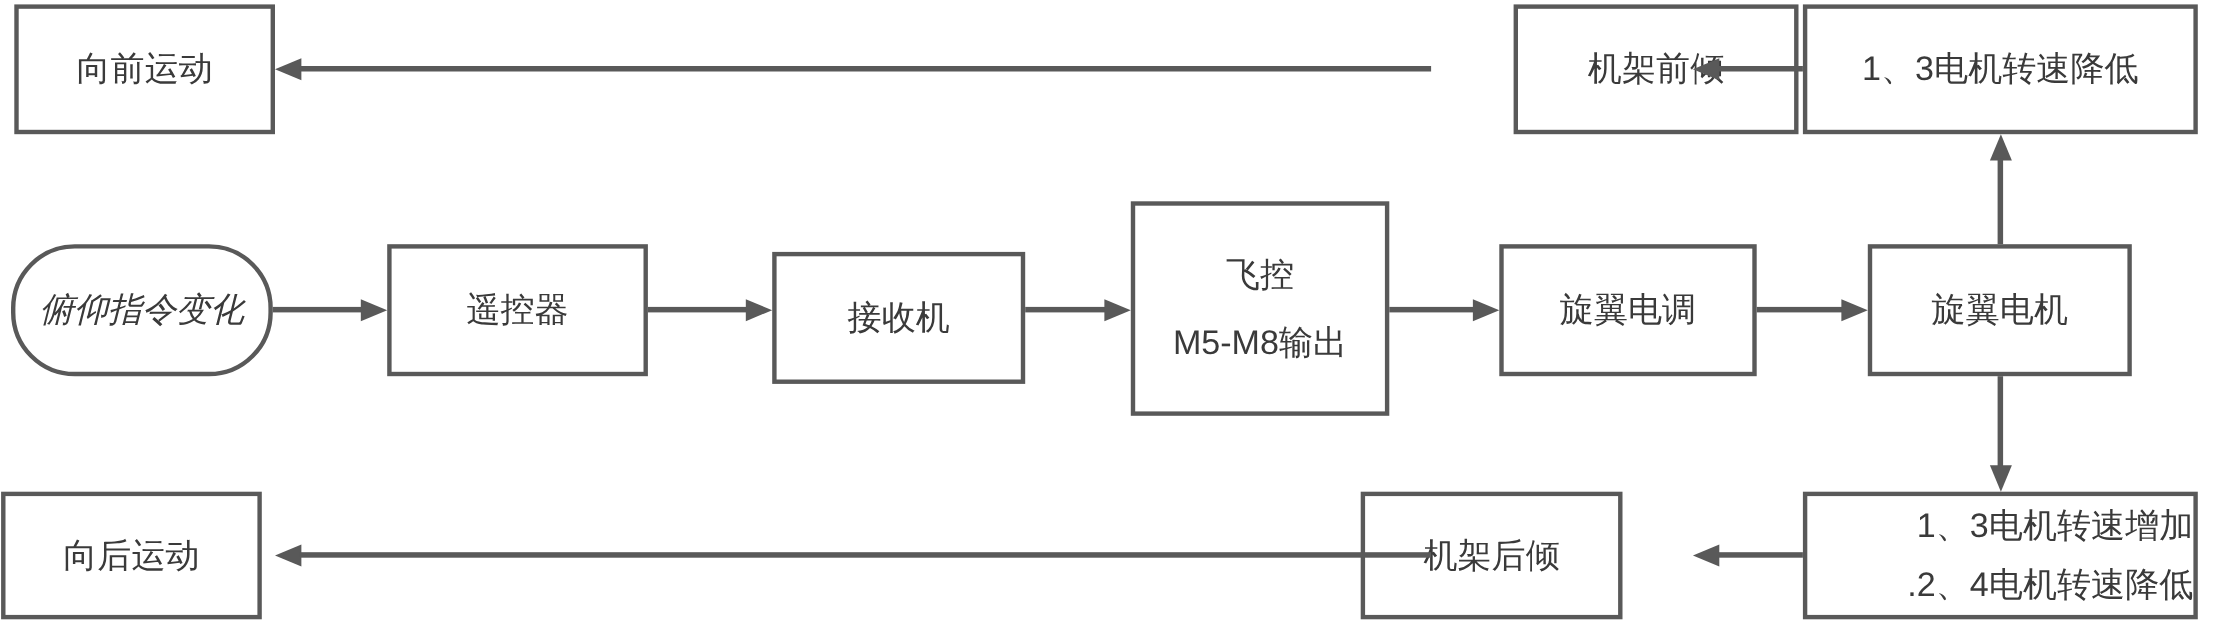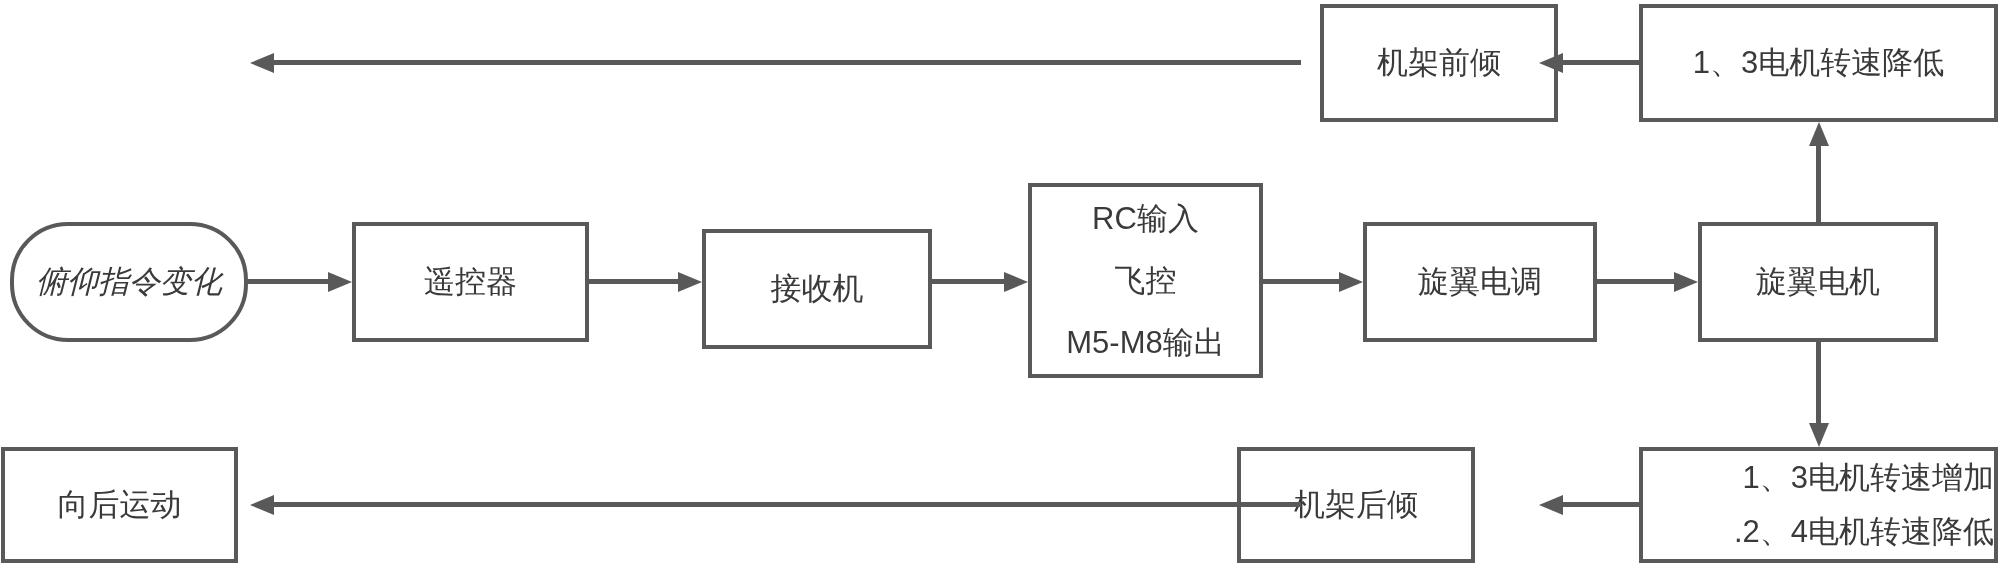--- a/index.html
+++ b/index.html
@@ -41,43 +41,45 @@
   .head-left{left:0;top:0;border-top:10px solid transparent;border-bottom:10px solid transparent;border-right:24px solid var(--border);}
   .head-right{top:0;border-top:10px solid transparent;border-bottom:10px solid transparent;border-left:24px solid var(--border);}
   .head-up{top:0;left:0;border-left:10px solid transparent;border-right:10px solid transparent;border-bottom:24px solid var(--border);}
   .head-down{left:0;border-left:10px solid transparent;border-right:10px solid transparent;border-top:24px solid var(--border);}
 </style>
 </head>
 <body>
 
 <div class="canvas">
 
+  <div class="node" style="left:13px;top:4px;width:237px;height:118px;">
+    <span class="line">向前运动</span>
+  </div>
 
-  <div class="node" style="left:1320px;top:4px;width:238px;height:118px;">
+  <div class="node" style="left:1376px;top:4px;width:259px;height:118px;">
     <span class="line">机架前倾</span>
   </div>
 
   <div class="node lh-2" style="left:1639px;top:4px;width:359px;height:118px;">
     <span class="line">1、3电机转速降低</span>
   </div>
 
   <div class="node stadium" style="left:10px;top:222px;width:238px;height:120px;">
     <span class="line">俯仰指令变化</span>
   </div>
 
   <div class="node lh-2" style="left:352px;top:222px;width:237px;height:120px;text-align:center;">
     <span class="line">遥控器</span>
   </div>
 
   <div class="node" style="left:702px;top:229px;width:230px;height:120px;">
     <span class="line">接收机</span>
   </div>
 
   <div class="node lh-3" style="left:1028px;top:183px;width:235px;height:195px;">
-    <span class="line">RC输入</span>
     <span class="line">飞控</span>
     <span class="line">M5-M8输出</span>
   </div>
 
   <div class="node" style="left:1363px;top:222px;width:234px;height:120px;">
     <span class="line">旋翼电调</span>
   </div>
 
   <div class="node" style="left:1698px;top:222px;width:240px;height:120px;">
     <span class="line">旋翼电机</span>

